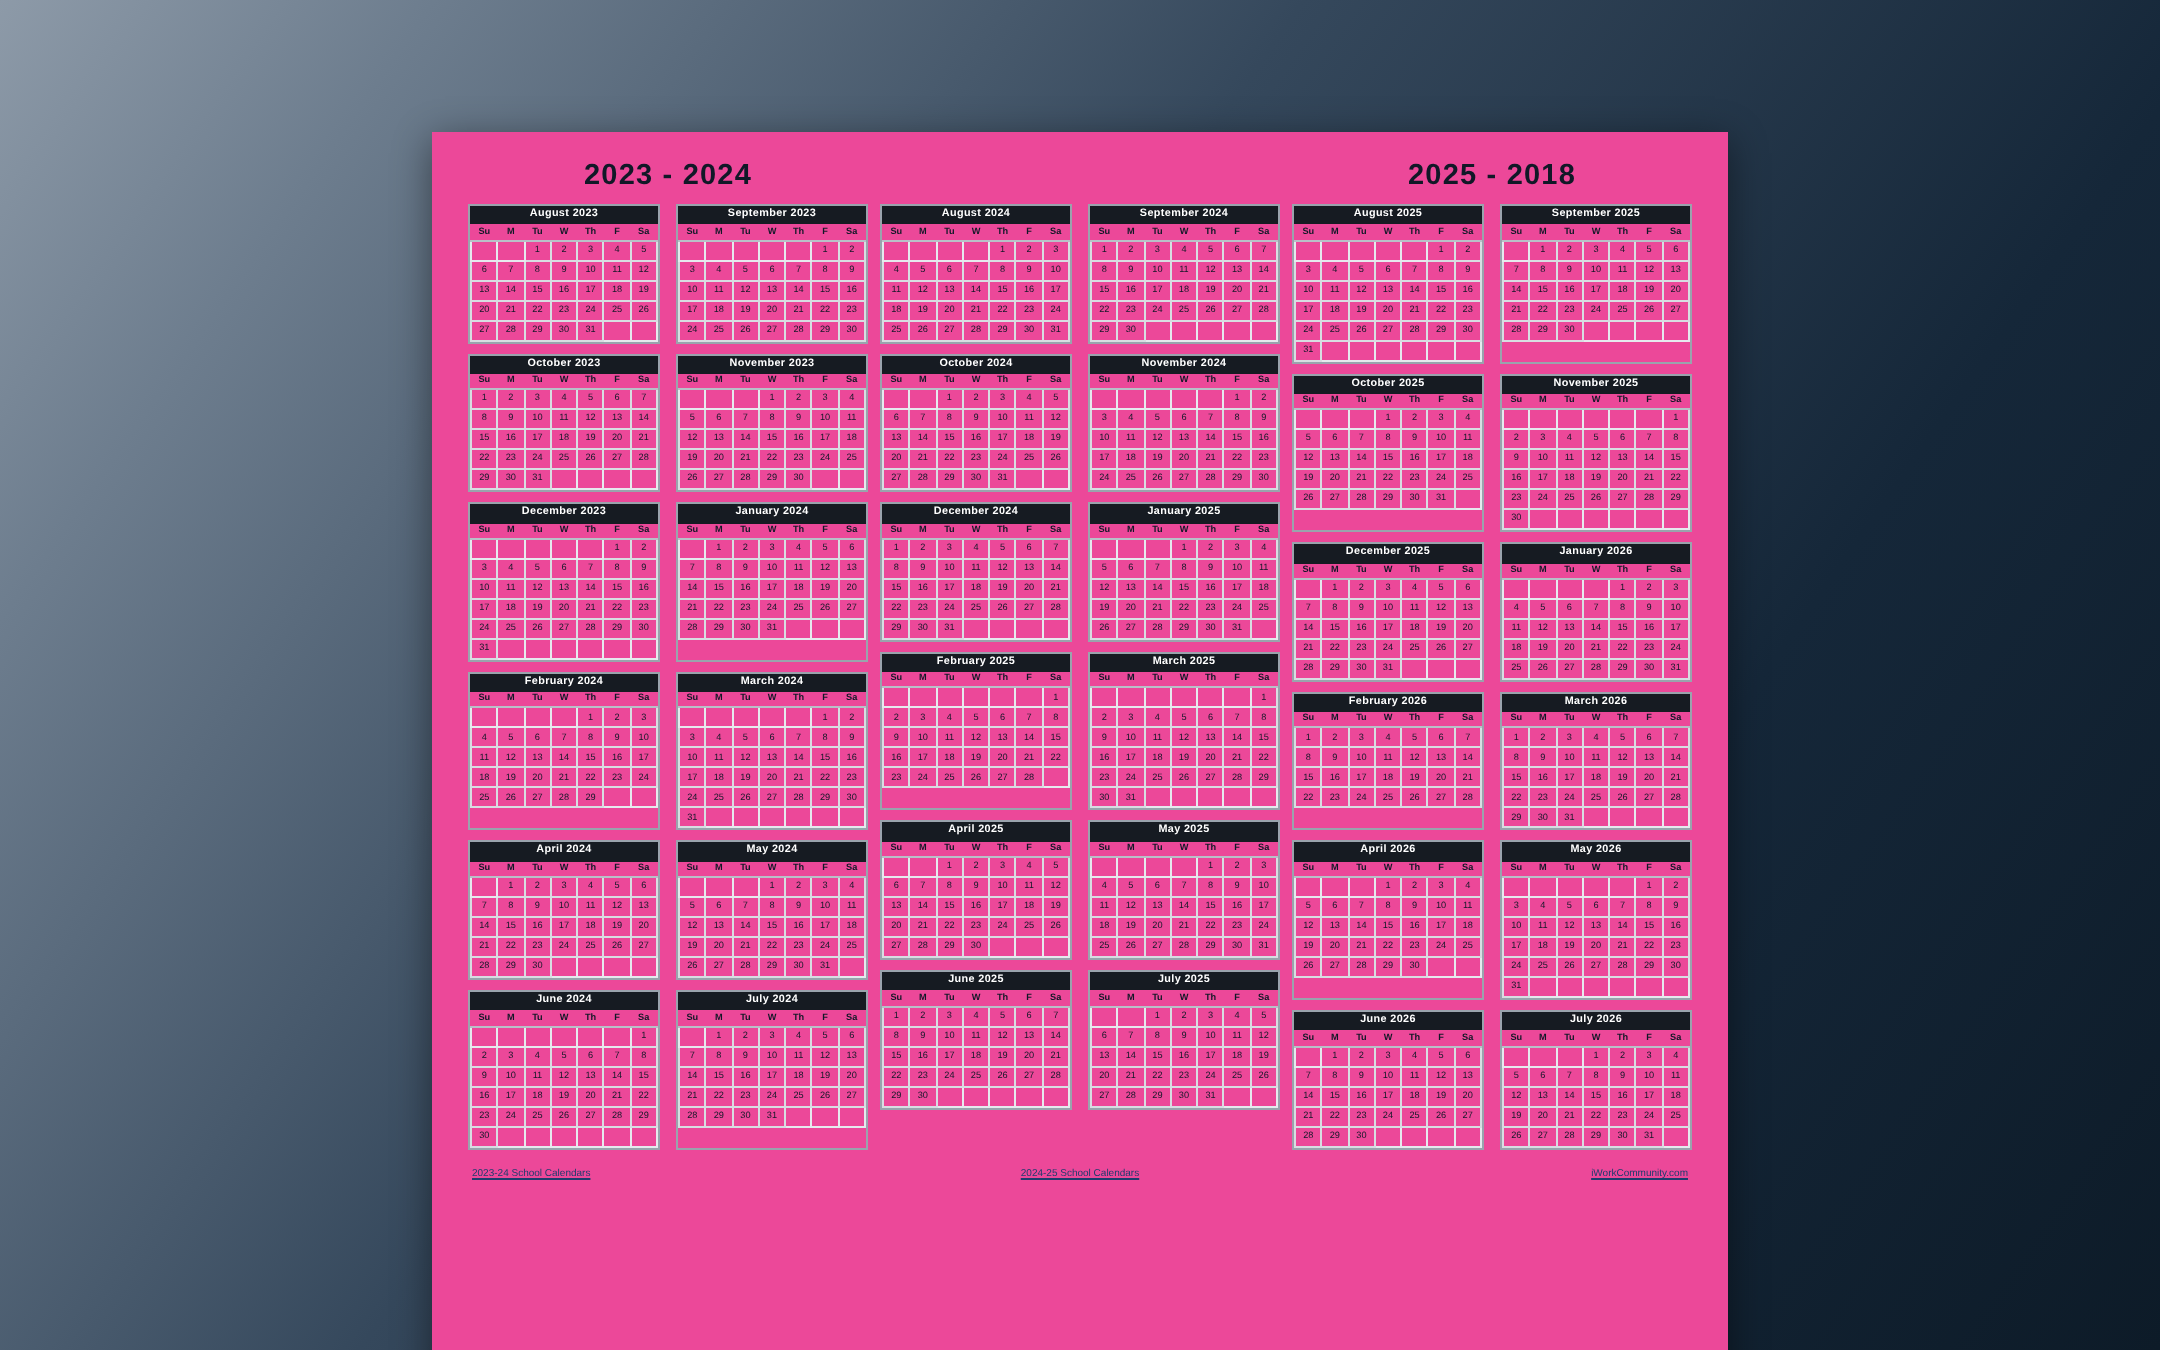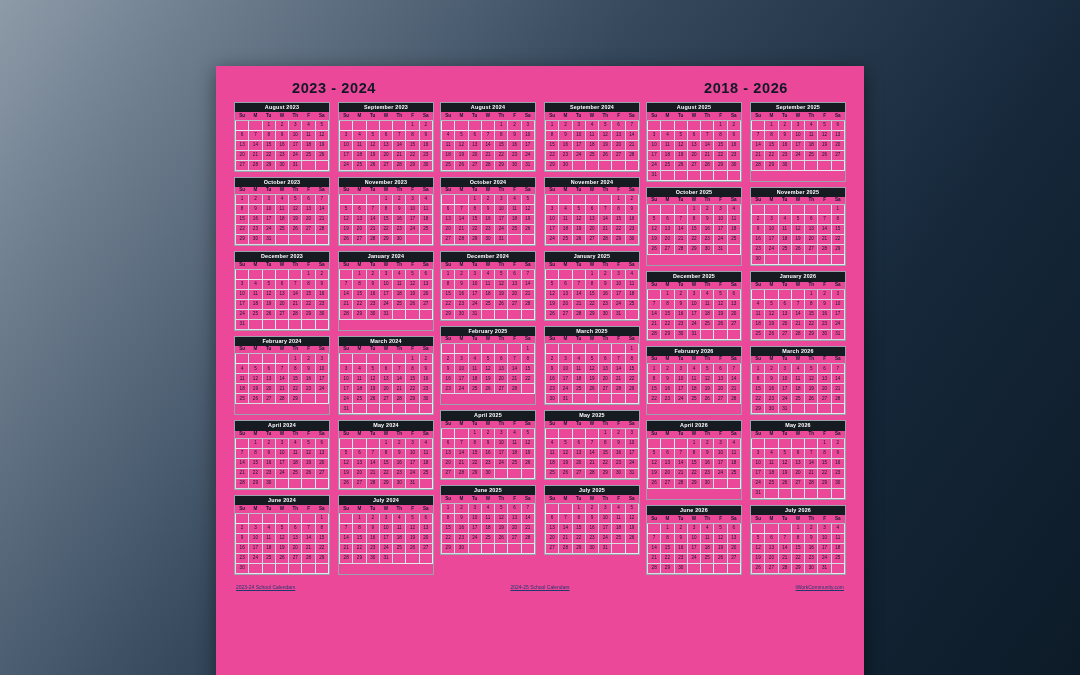--- a/index.html
+++ b/index.html
@@ -106,21 +106,21 @@
   .footer-item.center { text-align: center; }
   .footer-item.right { text-align: right; }
 </style>
 </head>
 <body>
 
 <div id="page">
 
   <div class="year-row">
     <div class="year-title">2023 - 2024</div>
-    <div class="year-title">2018 - 2026</div>
+    <div class="year-title">2025 - 2018</div>
   </div>
 
   <div class="columns" id="columns">
       <div class="year-col">
         <div class="month-pair">
           <div class="month">
             <div class="month-head">August 2023</div>
             <table class="cal">
               <thead>
                 <tr>

